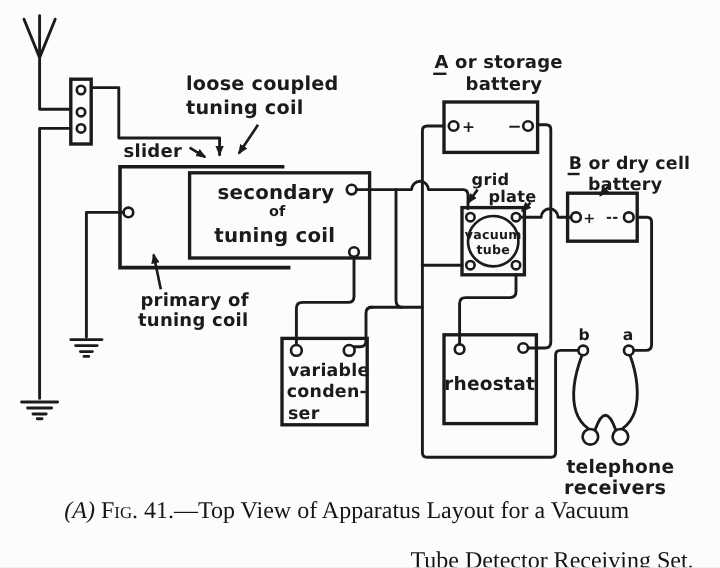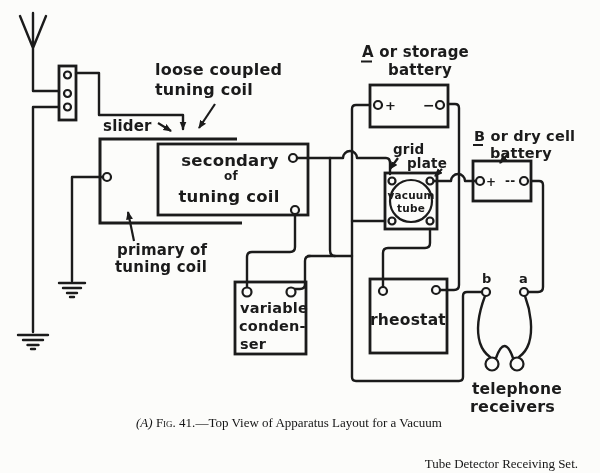--- a/index.html
+++ b/index.html
@@ -6,21 +6,21 @@
   .page{position:relative;width:600px;height:473px;background:#fcfcfa;overflow:hidden;
         font-family:"DejaVu Sans",sans-serif;}
   svg{position:absolute;left:0;top:0;}
   .wire{fill:none;stroke:#1b1b1b;stroke-width:2.4;stroke-linecap:round;stroke-linejoin:round;}
   .thick{fill:none;stroke:#1b1b1b;stroke-width:3;}
   .box{fill:#fcfcfa;stroke:#1b1b1b;stroke-width:2.8;}
   .term{fill:#fcfcfa;stroke:#1b1b1b;stroke-width:2.2;}
   .lbl{fill:#1b1b1b;font-weight:700;letter-spacing:.2px;}
   .arrow{fill:none;stroke:#1b1b1b;stroke-width:2.2;}
   .caption{position:absolute;left:0;top:415px;width:578px;text-align:center;
-           font-family:"Liberation Serif",serif;font-size:13px;color:#151515;}
+           font-family:"Liberation Serif",serif;font-size:20px;color:#151515;}
   .caption .it{font-style:italic;}
   .caption .sc{font-variant:small-caps;}
   .cap2{top:456px;text-align:right;}
 </style>
 </head>
 <body>
 
 <div class="page">
 <svg width="600" height="473" viewBox="0 0 600 473">
   <defs>

